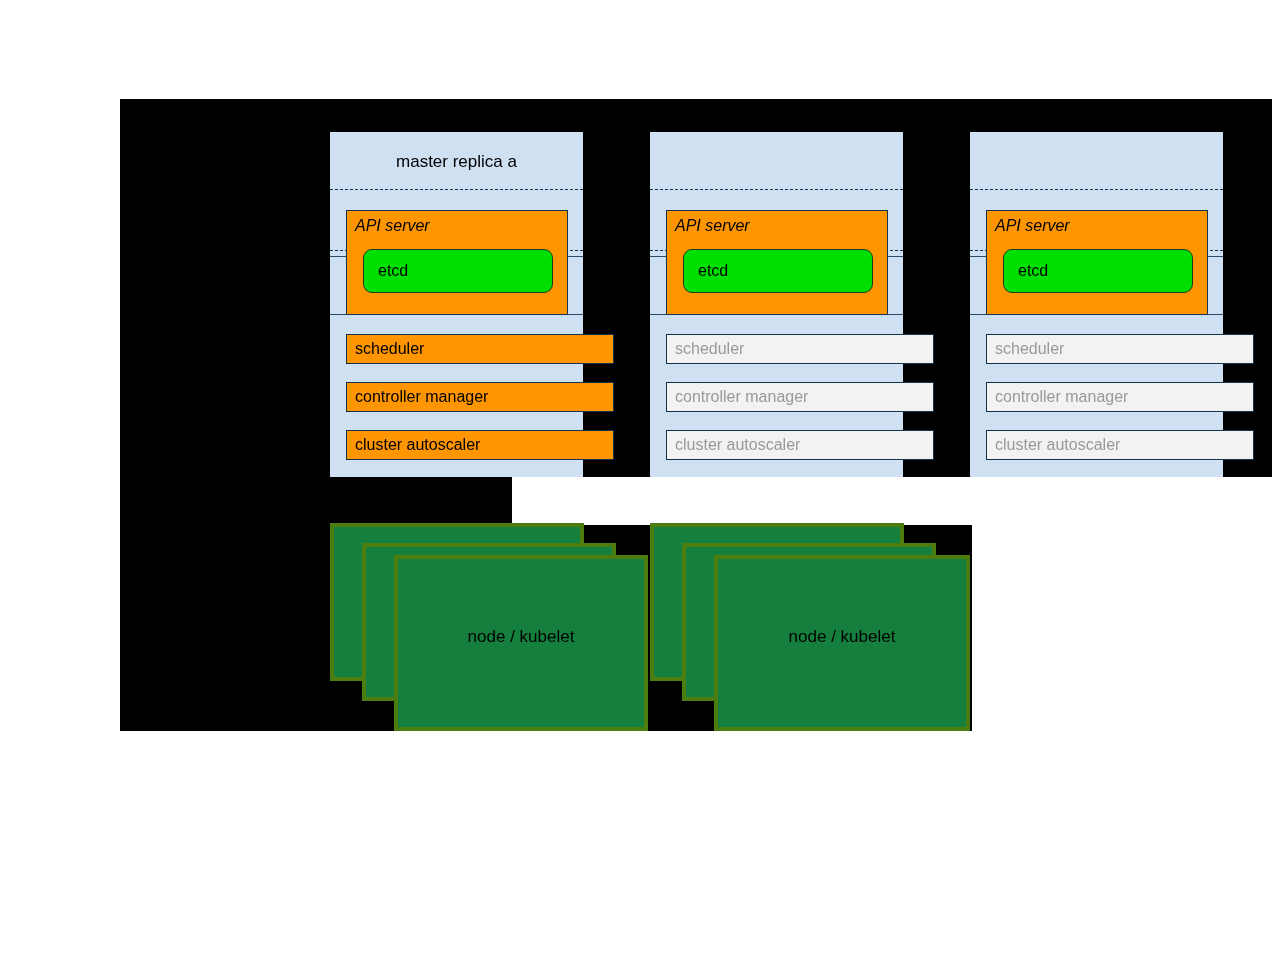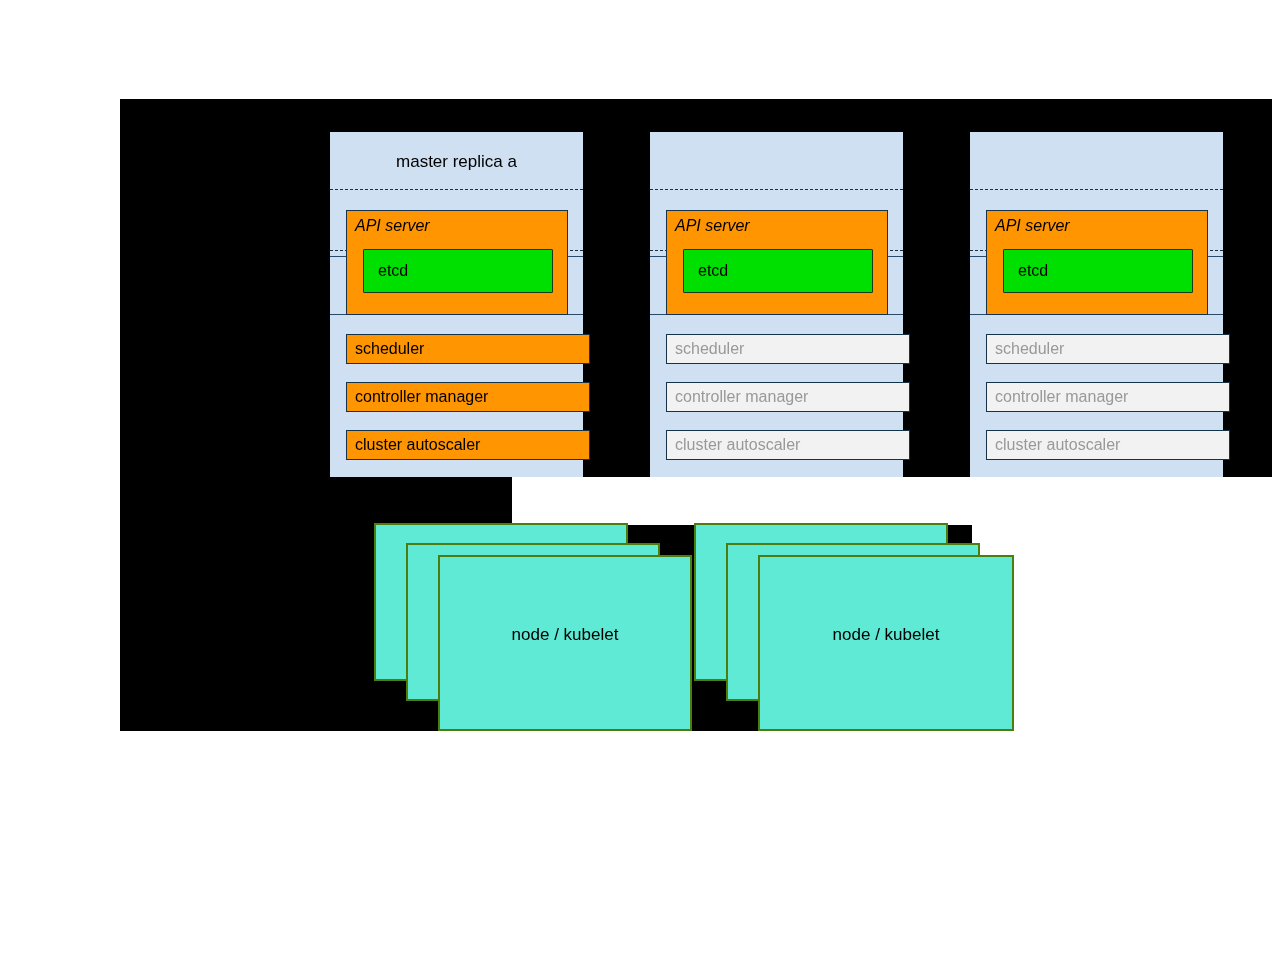--- a/index.html
+++ b/index.html
@@ -47,21 +47,21 @@
     text-align: center;
     font-size: 17px;
     color: #000000;
     line-height: 20px;
   }
 
   
   .comp {
     position: absolute;
     left: 16px;
-    width: 244px;
+    width: 268px;
     height: 30px;
     box-sizing: border-box;
     border: 1px solid #16314a;
     font-size: 16px;
     line-height: 28px;
     padding-left: 8px;
     color: #000000;
     white-space: nowrap;
     overflow: hidden;
   }
@@ -95,21 +95,21 @@
     font-style: italic;
   }
   .etcd-box {
     position: absolute;
     left: 16px;
     top: 38px;
     width: 190px;
     height: 44px;
     background: #00e000;
     border: 1px solid #1d3a1d;
-    border-radius: 1px;
+    border-radius: 9px;
     box-sizing: border-box;
     font-size: 16px;
     line-height: 42px;
     padding-left: 14px;
     color: #000000;
   }
 
   
   .rule-solid {
     position: absolute;
@@ -131,24 +131,23 @@
     position: absolute;
     background: #ffffff;
   }
 
   
   .node-stack {
     position: absolute;
   }
   .node-layer {
     position: absolute;
-    background: #5eead4;
-    border: 2px solid #4d7c0f;
-    box-sizing: border-box;
-    margin-left: 44px;
+    background: #15803d;
+    border: 4px solid #4d7c0f;
+    box-sizing: border-box;
   }
   .node-label {
     position: absolute;
     width: 100%;
     text-align: center;
     font-size: 17px;
     color: #000000;
     line-height: 20px;
   }
 </style>

